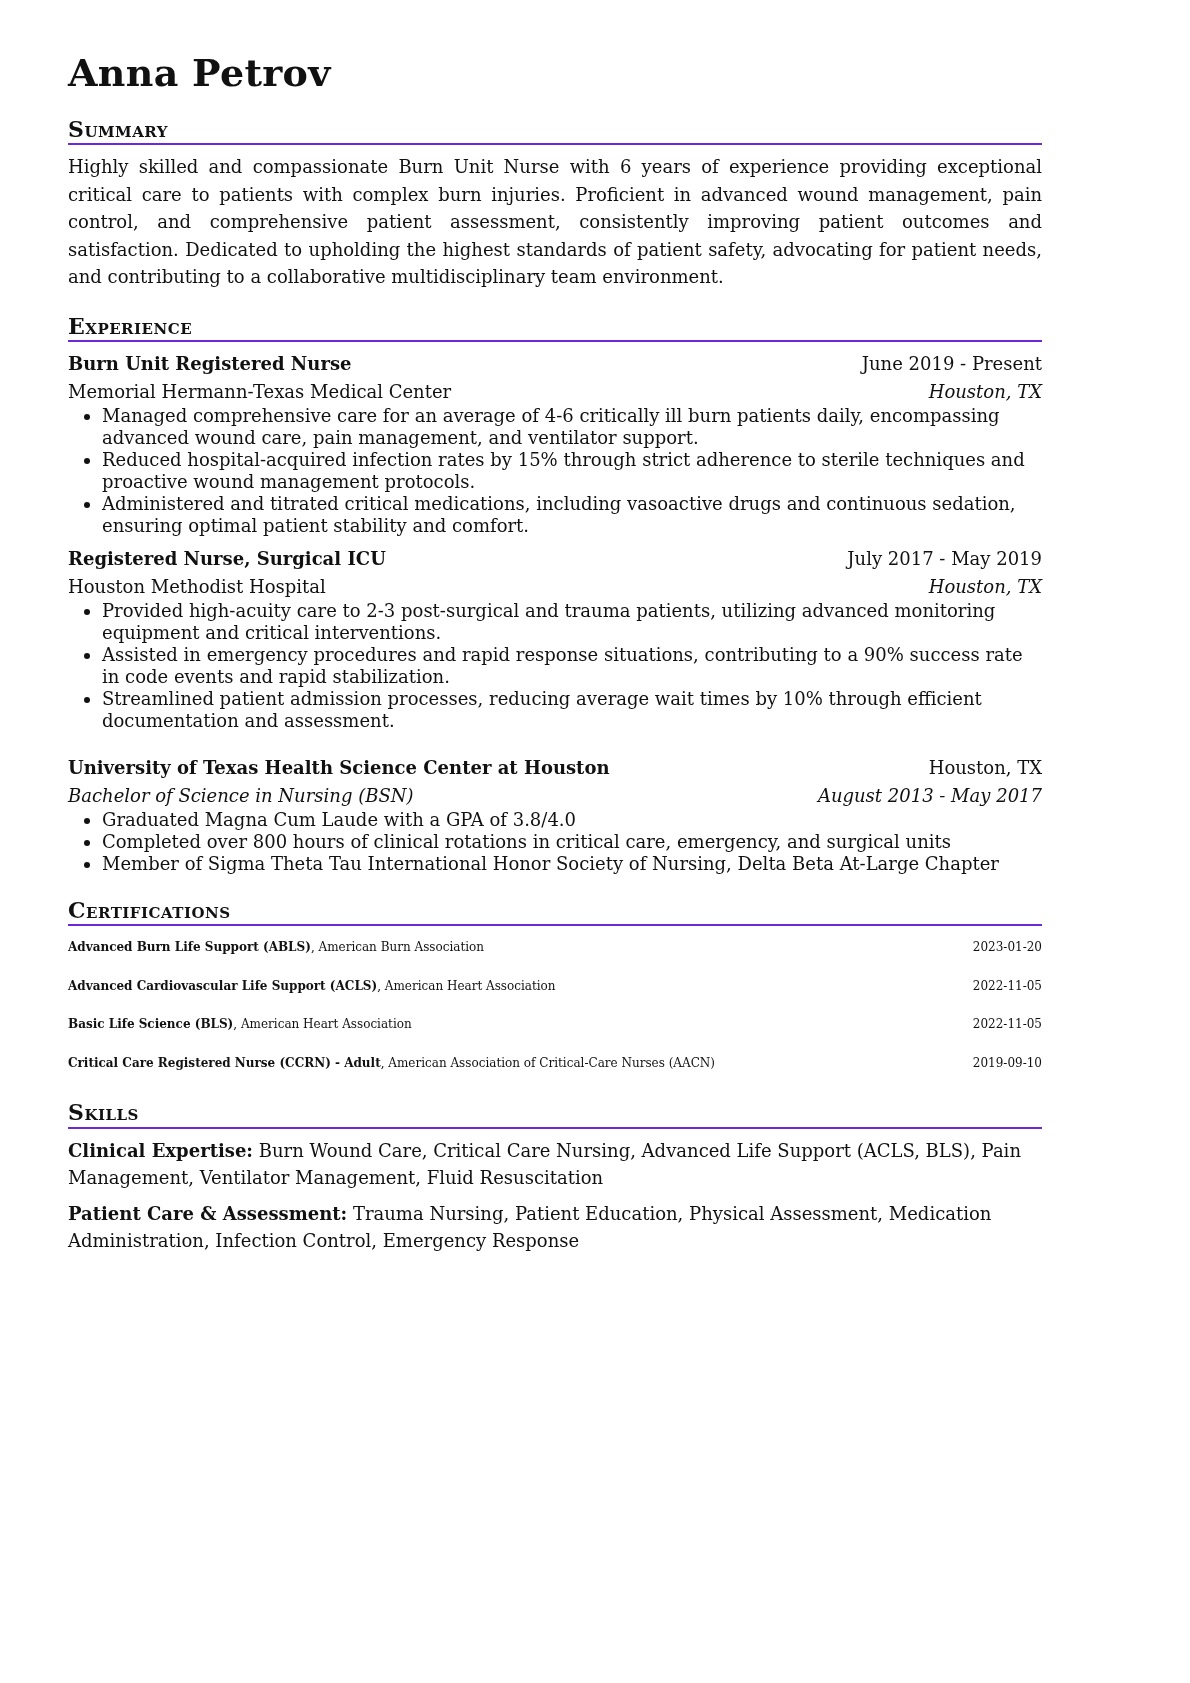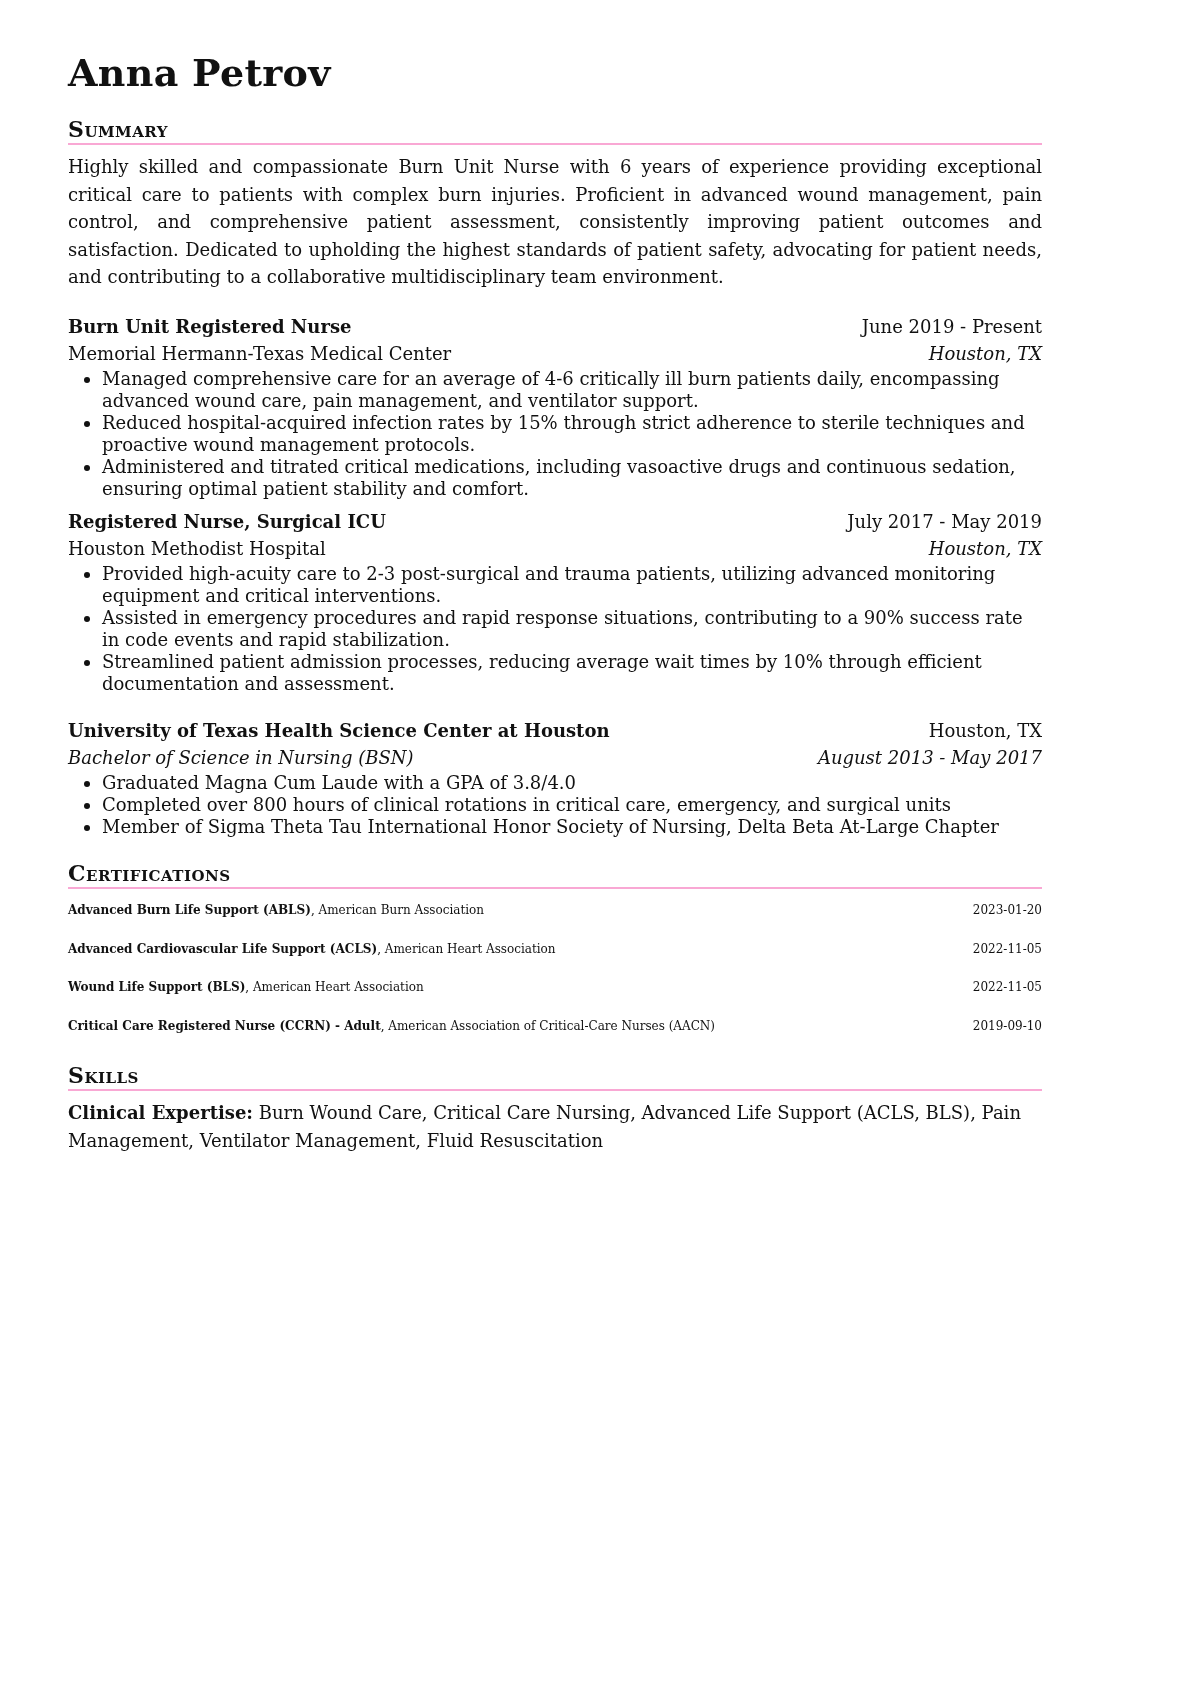--- a/index.html
+++ b/index.html
@@ -9,21 +9,21 @@
     color: #111; font-size: 18.5px;
   }
   .page { position: absolute; left: 68px; top: 52px; width: 974px; }
   .name { font-size: 38px; font-weight: bold; margin: 0; line-height: 1.1; letter-spacing: 0.3px; }
   .contact { margin-top: 14px; font-size: 18px; line-height: 1; }
   .contact .sep { margin: 0 12px; }
   .contact a { color: #111; text-decoration: underline; }
   .section { margin-top: 22px; }
   .section-title {
     font-variant: small-caps; font-weight: bold; font-size: 22px; letter-spacing: 0.5px;
-    border-bottom: 2px solid #f9a8d4; padding-bottom: 1px; margin-bottom: 8px; line-height: 1.2;
+    border-bottom: 2px solid #6d28d9; padding-bottom: 1px; margin-bottom: 8px; line-height: 1.2;
   }
   .para { line-height: 27.5px; font-size: 18px; }
   .row { display: flex; justify-content: space-between; line-height: 27.5px; font-size: 18px; }
   .bold { font-weight: bold; }
   .ital { font-style: italic; }
   ul { margin: 0; padding-left: 26px; }
   li { line-height: 22px; font-size: 18px; margin-left: 8px; }
   .job { margin-bottom: 6px; }
   .cert-row { display: flex; justify-content: space-between; align-items: flex-end; line-height: 27.5px; font-size: 12px; margin-bottom: 11px; }
   .cert-left { max-width: 930px; }
@@ -34,20 +34,21 @@
 
 <div class="page">
   <h1 class="name">Anna Petrov</h1>
 
   <div class="section">
     <div class="section-title">Summary</div>
     <div class="para" style="text-align: justify;">Highly skilled and compassionate Burn Unit Nurse with 6 years of experience providing exceptional critical care to patients with complex burn injuries. Proficient in advanced wound management, pain control, and comprehensive patient assessment, consistently improving patient outcomes and satisfaction. Dedicated to upholding the highest standards of patient safety, advocating for patient needs, and contributing to a collaborative multidisciplinary team environment.</div>
   </div>
 
   <div class="section">
+    <div class="section-title">Experience</div>
     <div class="job">
       <div class="row">
         <span class="bold">Burn Unit Registered Nurse</span>
         <span>June 2019 - Present</span>
       </div>
       <div class="row">
         <span>Memorial Hermann-Texas Medical Center</span>
         <span class="ital">Houston, TX</span>
       </div>
       <ul>
@@ -93,28 +94,31 @@
     <div class="section-title">Certifications</div>
     <div class="cert-row">
       <span class="cert-left"><span class="bold">Advanced Burn Life Support (ABLS)</span><span>, American Burn Association</span></span>
       <span>2023-01-20</span>
     </div>
     <div class="cert-row">
       <span class="cert-left"><span class="bold">Advanced Cardiovascular Life Support (ACLS)</span><span>, American Heart Association</span></span>
       <span>2022-11-05</span>
     </div>
     <div class="cert-row">
-      <span class="cert-left"><span class="bold">Wound Life Support (BLS)</span><span>, American Heart Association</span></span>
+      <span class="cert-left"><span class="bold">Basic Life Science (BLS)</span><span>, American Heart Association</span></span>
       <span>2022-11-05</span>
     </div>
     <div class="cert-row">
       <span class="cert-left" style="max-width: 880px;"><span class="bold">Critical Care Registered Nurse (CCRN) - Adult</span><span>, American Association of Critical-Care Nurses (AACN)</span></span>
       <span>2019-09-10</span>
     </div>
   </div>
 
   <div class="section" style="">
     <div class="section-title">Skills</div>
     <div class="skill">
       <span class="bold">Clinical Expertise:</span><span> Burn Wound Care, Critical Care Nursing, Advanced Life Support (ACLS, BLS), Pain Management, Ventilator Management, Fluid Resuscitation</span>
     </div>
+    <div class="skill">
+      <span class="bold">Patient Care &amp; Assessment:</span><span> Trauma Nursing, Patient Education, Physical Assessment, Medication Administration, Infection Control, Emergency Response</span>
+    </div>
   </div>
 </div>
 
 </body></html>

